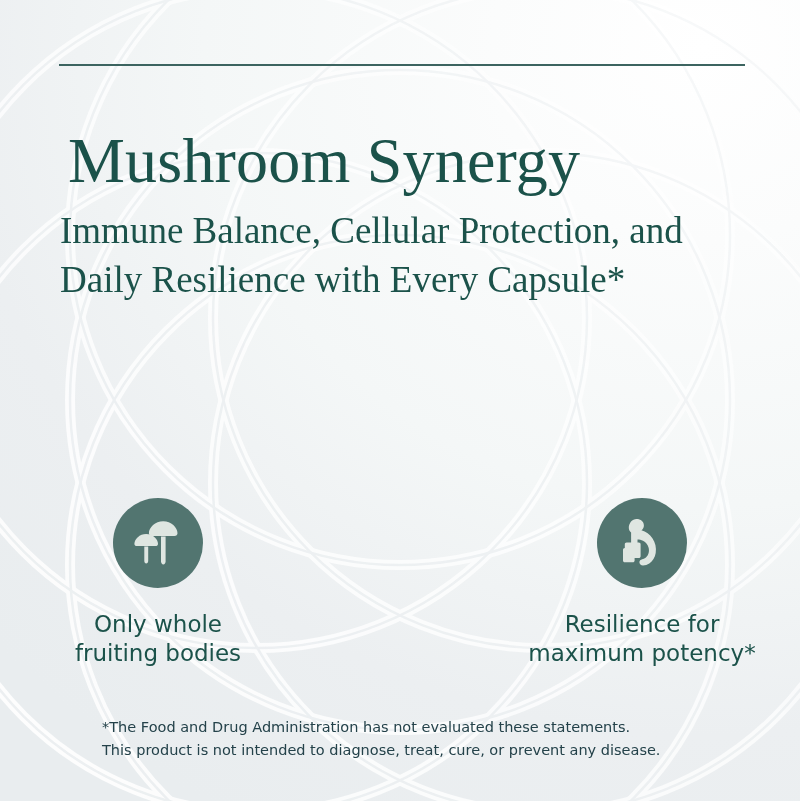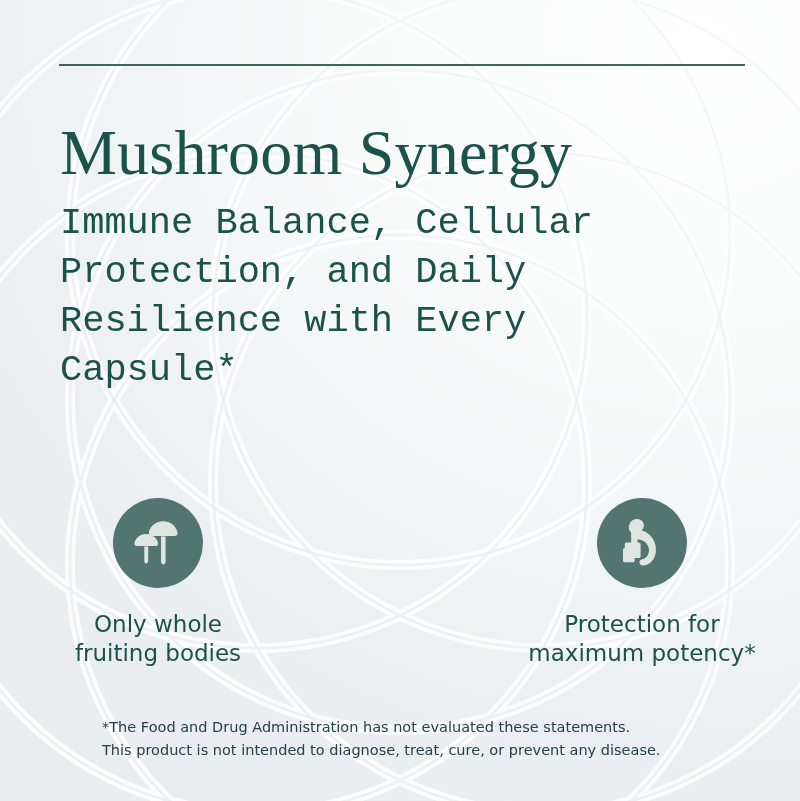--- a/index.html
+++ b/index.html
@@ -45,32 +45,32 @@
   }
 
   
   .headline-wrap {
     position: absolute;
     left: 60px;
     top: 120px;
     width: 700px;
   }
   .headline {
-    margin: 0;
+    margin: 8px;
     font-family: "Liberation Serif", "DejaVu Serif", serif;
     font-size: 64px;
     line-height: 1.02;
     font-weight: 400;
     color: #1b524a;
     letter-spacing: 0.2px;
     white-space: nowrap;
   }
   .subhead {
     margin: 14px 0 0 0;
-    font-family: Liberation Mono, monospace;
+    font-family: Liberation Serif, serif;
     font-size: 37px;
     line-height: 1.32;
     font-weight: 400;
     color: #1b524a;
     max-width: 640px;
   }
 
   
   .features {
     position: absolute;
@@ -197,21 +197,21 @@
             <g fill="#dfe6e1">
 
               <path d="M21.5 3.0c4.2 0 7.4 2.7 7.4 6.4 0 2.0-1.0 3.8-2.5 4.9 4.6 1.4 8.4 4.2 11.0 8.0 3.0 4.4 4.1 9.6 3.3 14.6-0.7 4.4-3.0 8.2-6.4 10.6-1.9 1.3-4.1 2.0-6.3 2.0-2.1 0-3.6-1.3-3.6-3.2 0-1.6 1.1-2.8 2.8-3.1 2.3-0.4 4.2-1.7 5.4-3.7 1.3-2.1 1.7-4.8 1.1-7.4-0.7-3.1-2.8-5.8-5.7-7.3-1.7-0.9-3.6-1.3-5.5-1.3l0.0 8.1c0 1.7-1.4 3.0-3.2 3.0-1.8 0-3.2-1.3-3.2-3.0V16.6c-1.4-1.2-2.3-2.9-2.3-4.8 0-4.8 3.5-8.8 7.7-8.8z"></path>
 
               <path d="M11.6 26.4h12.2c1.0 0 1.8 0.8 1.8 1.8v12.0c0 1.0-0.8 1.8-1.8 1.8H11.6c-1.0 0-1.8-0.8-1.8-1.8V28.2c0-1.0 0.8-1.8 1.8-1.8z"></path>
               <path d="M9.8 32.0h8.0c1.0 0 1.8 0.8 1.8 1.8v10.6c0 1.0-0.8 1.8-1.8 1.8H9.8c-1.0 0-1.8-0.8-1.8-1.8V33.8c0-1.0 0.8-1.8 1.8-1.8z"></path>
             </g>
           </svg>
         </span>
       </div>
-      <div class="feature-label">Protection for
+      <div class="feature-label">Resilience for
 maximum potency*</div>
     </div>
 
   </div>
 
   <div class="disclaimer">*The Food and Drug Administration has not evaluated these statements.
 This product is not intended to diagnose, treat, cure, or prevent any disease.</div>
 
 </div>
 

